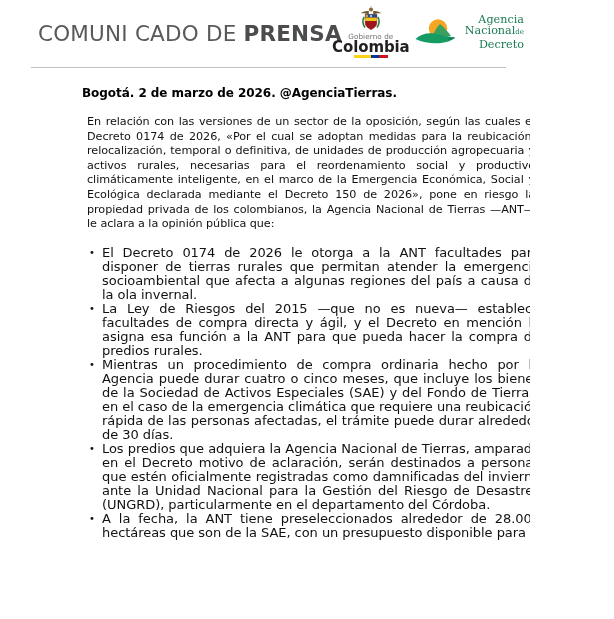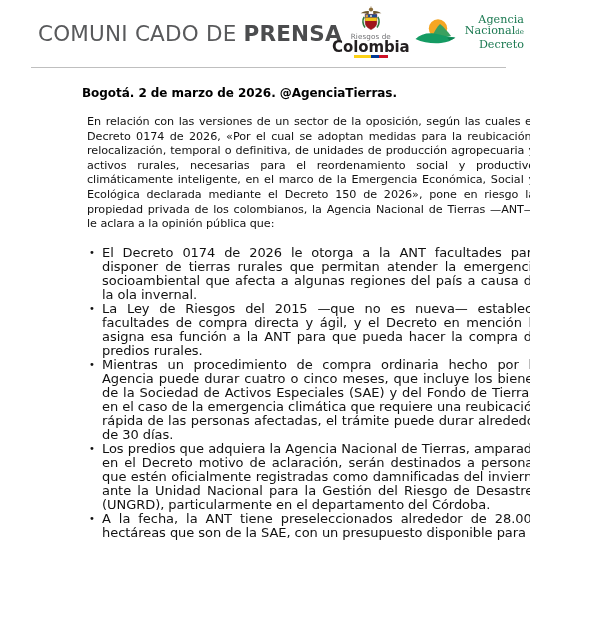--- a/index.html
+++ b/index.html
@@ -180,21 +180,21 @@
 
           <path d="M7.2 8.4 L18.8 8.4 L18.8 16.6 C18.8 20.1 15.9 22.3 13 23.6 C10.1 22.3 7.2 20.1 7.2 16.6 Z" fill="#a0161c" stroke="#7d1116" stroke-width=".5"></path>
           <rect x="7.2" y="8.4" width="11.6" height="3.2" fill="#1d4e8f"></rect>
           <rect x="7.2" y="11.6" width="11.6" height="3.4" fill="#f0c419"></rect>
           <rect x="7.6" y="8.8" width="2.3" height="2.4" fill="#d9a441"></rect>
           <circle cx="13" cy="10" r="1.0" fill="#e8e2d6"></circle>
 
           <path d="M6.2 11 C4.2 13.8 4.6 18.4 7.0 21.4" fill="none" stroke="#2f7a3e" stroke-width="1.6"></path>
           <path d="M19.8 11 C21.8 13.8 21.4 18.4 19.0 21.4" fill="none" stroke="#2f7a3e" stroke-width="1.6"></path>
         </svg>
-        <div class="gov-line1">Riesgos de</div>
+        <div class="gov-line1">Gobierno de</div>
         <div class="gov-line2">Colombia</div>
         <div class="flagbar">
           <i class="flag-y"></i>
             <i class="flag-b"></i>
             <i class="flag-r"></i>
         </div>
       </div>
 
       <div class="ant-logo">
         <svg class="ant-mark" width="46" height="34" viewBox="0 0 46 34">

